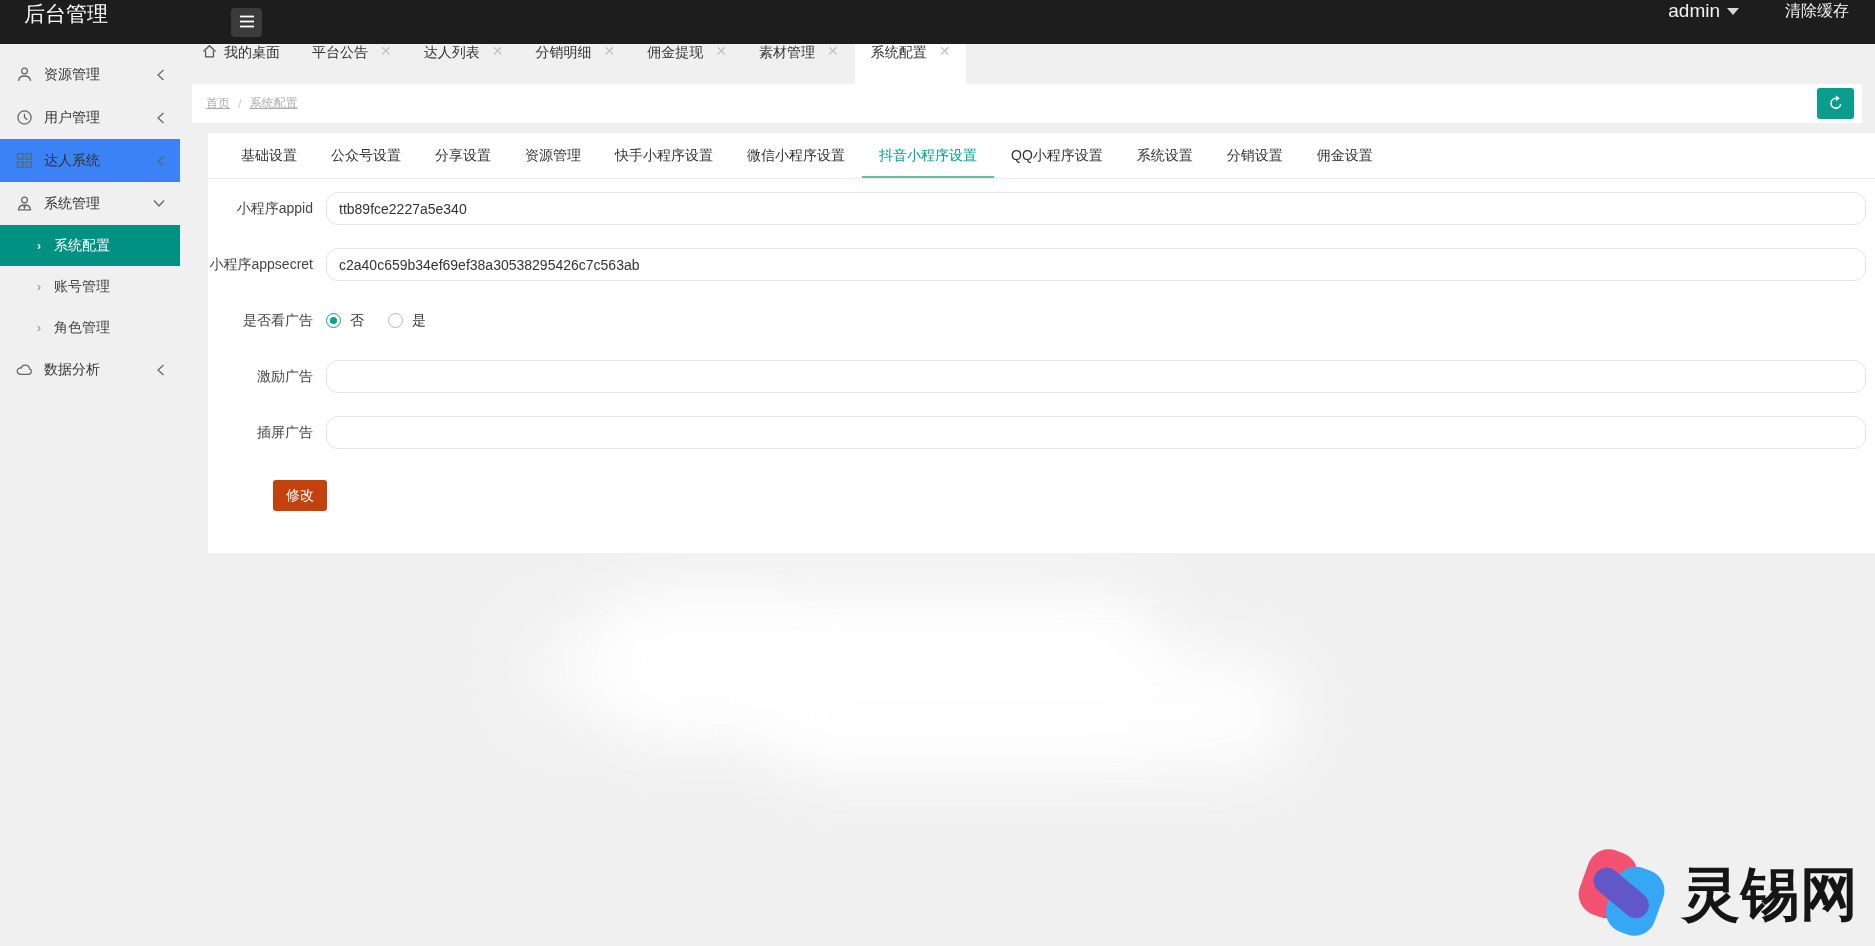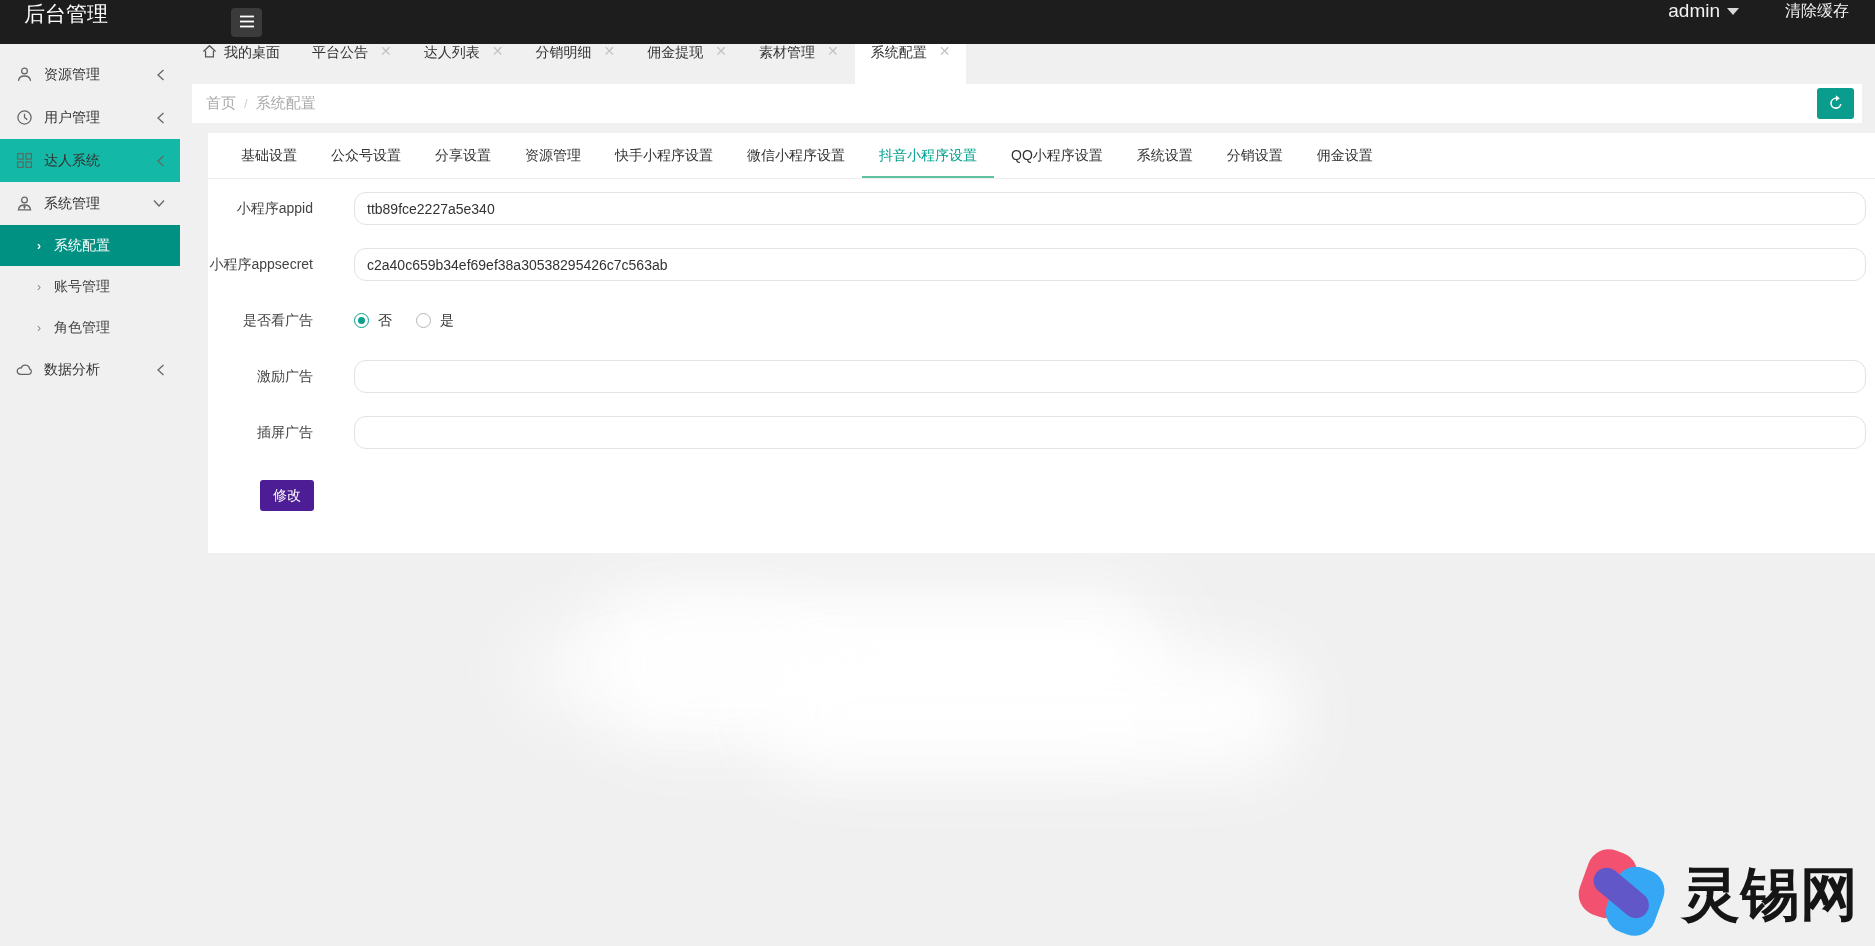--- a/index.html
+++ b/index.html
@@ -28,56 +28,56 @@
   .wtab .x { margin-left:12px; color:#c3c3c3; font-size:14px; line-height:1; cursor:pointer; }
   .wtab .home { margin-right:7px; display:flex; }
 
   
   .sidebar { position:absolute; left:0; top:44px; width:180px; bottom:0;
     background:#f0f0f0; padding-top:9px; }
   .side-item { height:43px; display:flex; align-items:center; padding:0 15px 0 16px;
     font-size:14px; color:#333; cursor:pointer; }
   .side-item .ico { display:flex; margin-right:11px; }
   .side-item .chev { margin-left:auto; display:flex; }
-  .side-item.highlight { background:#14b8a6; }
+  .side-item.highlight { background:#3b82f6; }
   .sub-item { height:41px; display:flex; align-items:center; padding-left:37px;
     font-size:14px; color:#444; cursor:pointer; }
   .sub-item .arrow { margin-right:13px; font-size:12px; color:#8a8a8a; }
   .sub-item.active { background:#009183; color:#fff; }
   .sub-item.active .arrow { color:#fff; font-weight:bold; }
 
   
   .breadcrumb-bar { position:absolute; left:192px; top:84px; width:1670px; height:39px;
     background:#fff; display:flex; align-items:center; padding:0 8px 0 14px; }
-  .crumb { font-size:15px; color:#ababab; cursor:pointer; }
+  .crumb { font-size:12px; color:#ababab; cursor:pointer;text-decoration:underline; }
   .crumb-sep { font-size:13px; color:#cfcfcf; margin:0 8px; }
   .refresh-btn { margin-left:auto; width:37px; height:31px; background:#0a9c8c; border:none;
     border-radius:3px; display:flex; align-items:center; justify-content:center; cursor:pointer; }
 
   
   .content-panel { position:absolute; left:208px; top:133px; width:1670px; height:420px;
     background:#fff; }
   .ctabs { height:46px; border-bottom:1px solid #ededed; display:flex; padding-left:16px; }
   .ctab { padding:2px 17px 0 17px; display:flex; align-items:center; font-size:14px; color:#333;
     border-bottom:2px solid transparent; cursor:pointer; white-space:nowrap; }
   .ctab.active { color:#00a08e; border-bottom-color:#5fc3a2; }
 
   .form { padding:13px 12px 0 0; }
-  .frow { display:flex; align-items:center; margin-bottom:23px;gap:28px; }
+  .frow { display:flex; align-items:center; margin-bottom:23px; }
   .frow .lbl { flex:0 0 105px; margin-right:13px; text-align:right; font-size:14px;
     color:#444; line-height:19px; }
   .frow input.txt { flex:1; height:33px; border:1px solid #e3e3e3; border-radius:12px;
     padding:0 12px; font-size:14px; color:#333; outline:none; background:#fff; }
   .radio-group { display:flex; align-items:center; height:33px; }
   .radio { width:15px; height:15px; border-radius:50%; border:1px solid #b5b5b5;
     position:relative; background:#fff; cursor:pointer; flex:0 0 auto; }
   .radio.sel { border-color:#0aa18f; }
   .radio.sel::after { content:''; position:absolute; inset:3px; border-radius:50%; background:#0aa18f; }
   .radio-lbl { margin:0 24px 0 9px; font-size:14px; color:#333; cursor:pointer; }
-  .submit-btn { margin-left:52px; height:31px; padding:0 13px; background:#4c1d95;
+  .submit-btn { margin-left:65px; height:31px; padding:0 13px; background:#c2410c;
     color:#fff; border:none; border-radius:3px; font-size:14px; cursor:pointer; }
 
   
   .blob { position:absolute; background:#fff; filter:blur(32px); border-radius:90px; }
   .blob1 { left:590px; top:588px; width:580px; height:150px; opacity:.95; }
   .blob2 { left:760px; top:650px; width:540px; height:125px; opacity:.9; }
   .blob3 { left:520px; top:620px; width:300px; height:100px; opacity:.6; }
 
   
   .logo { position:absolute; right:16px; bottom:4px; display:flex; align-items:center; }

